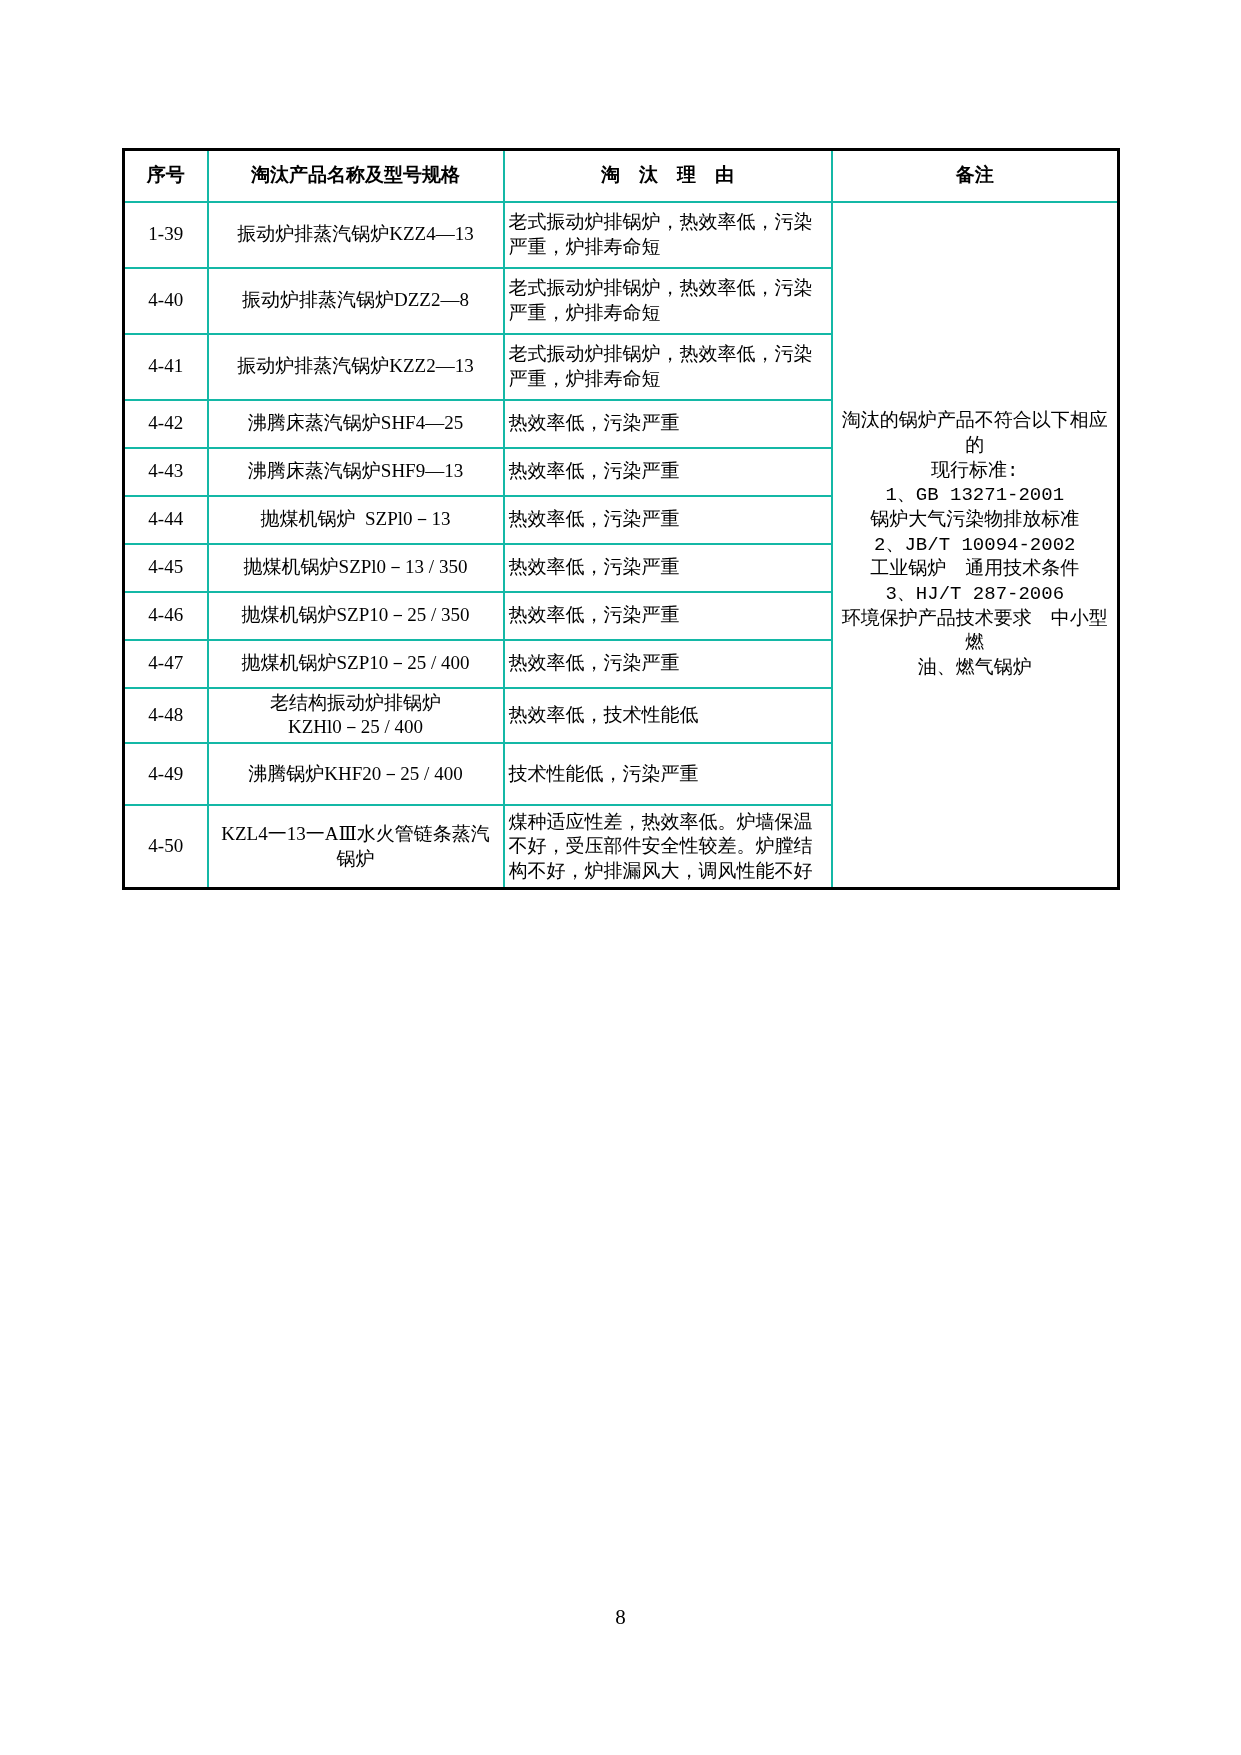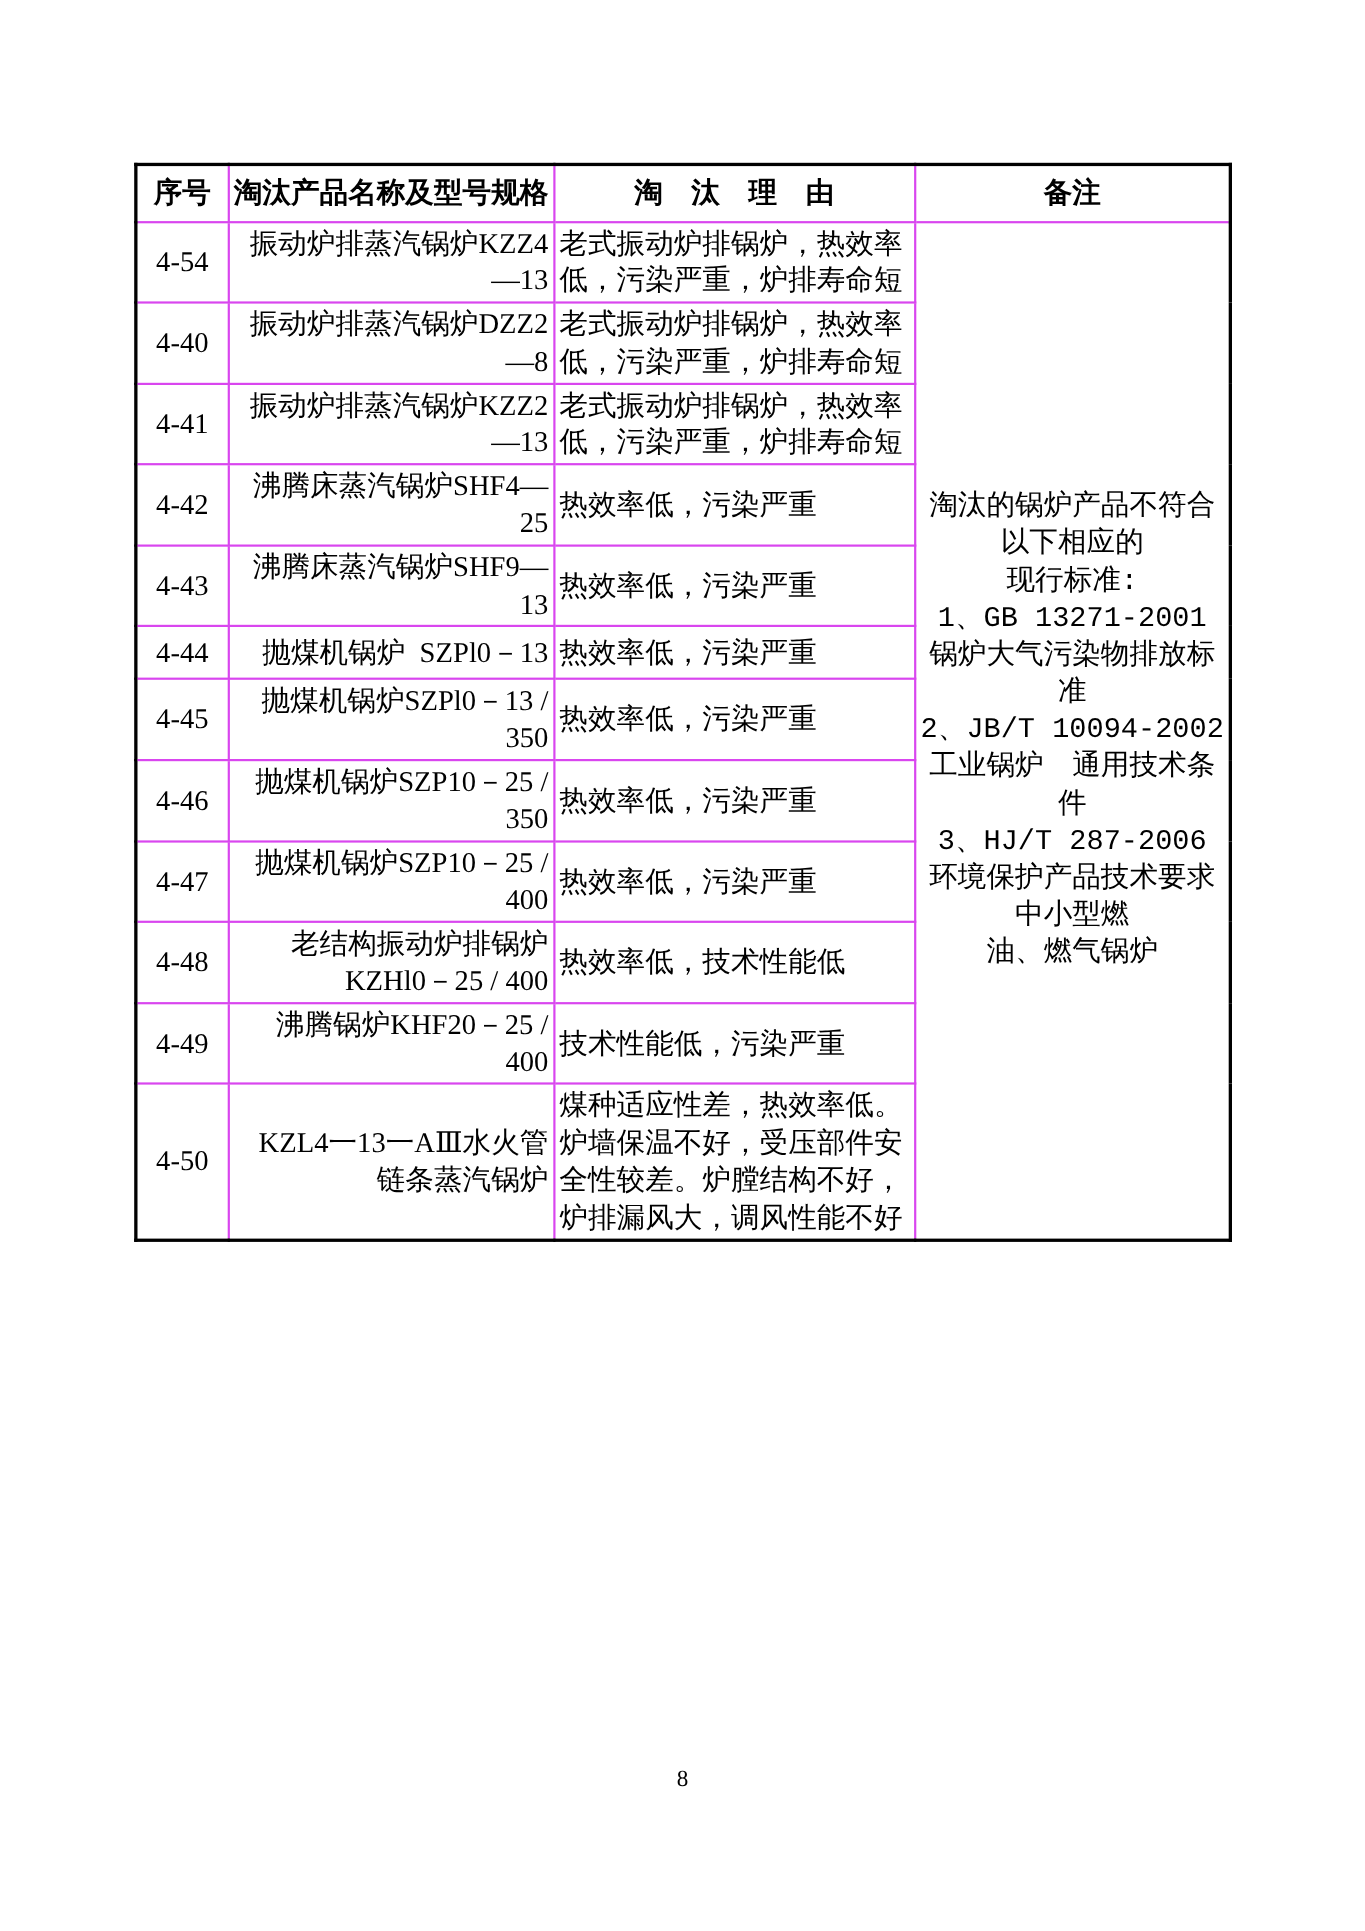--- a/index.html
+++ b/index.html
@@ -20,40 +20,40 @@
     position: absolute;
     left: 122px;
     top: 148px;
     width: 995px;
     border-collapse: collapse;
     table-layout: fixed;
     border: 3px solid #000000;
   }
   table.boiler th,
   table.boiler td {
-    border: 2px solid #d946ef;
-    font-size: 26px;
+    border: 2px solid #14b8a6;
+    font-size: 19px;
     line-height: 1.3;
     padding: 2px 4px;
     overflow: hidden;
   }
   table.boiler thead tr { height: 52px; }
   table.boiler th {
     font-weight: bold;
     text-align: center;
     vertical-align: middle;
     white-space: pre-wrap;
   }
   td.idx-cell {
     text-align: center;
     vertical-align: middle;
     white-space: nowrap;
   }
   td.product-cell {
-    text-align: right;
+    text-align: center;
     vertical-align: middle;
     white-space: pre-wrap;
   }
   td.reason-cell {
     text-align: left;
     vertical-align: middle;
     white-space: pre-wrap;
     border-radius: 26px;
   }
   td.remark-cell {
@@ -102,21 +102,21 @@
     <thead>
       <tr>
         <th>序号</th>
         <th>淘汰产品名称及型号规格</th>
         <th>淘　汰　理　由</th>
         <th>备注</th>
       </tr>
     </thead>
     <tbody id="table-body">
         <tr>
-          <td class="idx-cell">4-54</td>
+          <td class="idx-cell">1-39</td>
           <td class="product-cell">振动炉排蒸汽锅炉KZZ4—13</td>
           <td class="reason-cell">老式振动炉排锅炉，热效率低，污染严重，炉排寿命短</td>
           <td class="remark-cell" rowspan="12">淘汰的锅炉产品不符合以下相应的
 现行标准:
 1、GB 13271-2001
 锅炉大气污染物排放标准
 2、JB/T 10094-2002
 工业锅炉　通用技术条件
 3、HJ/T 287-2006
 环境保护产品技术要求　中小型燃

